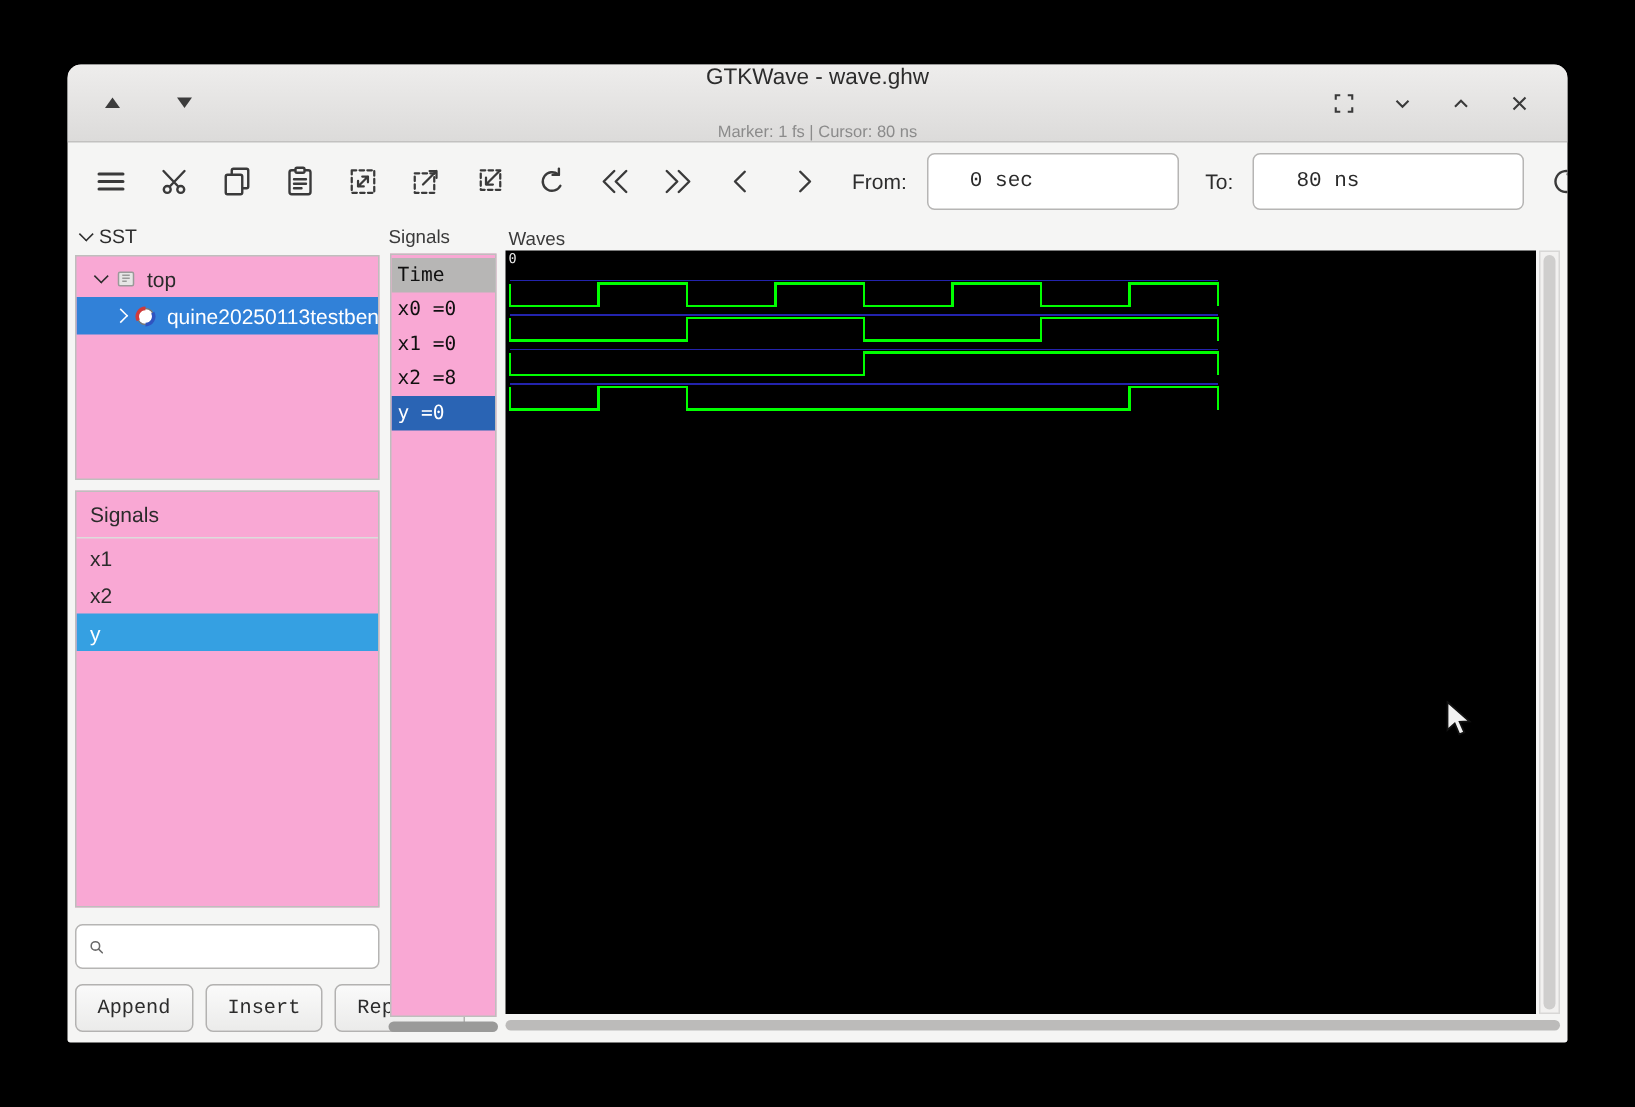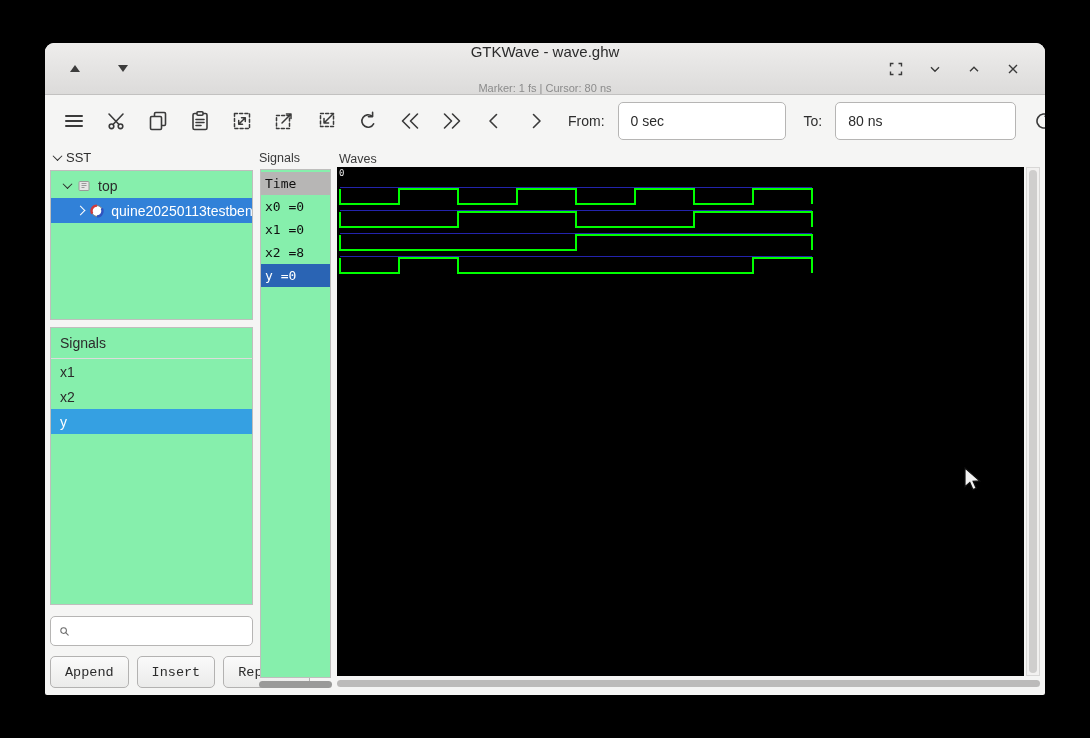--- a/index.html
+++ b/index.html
@@ -25,26 +25,26 @@
   .tb-sub { font-size:11px; color:#8b8b8b; margin-top:2px; }
   .tb-right { margin-left:auto; display:flex; gap:15px; padding-right:20px; align-items:center; z-index:2; }
 
   
   .toolbar { position:absolute; left:0; top:53px; width:100%; height:50px;
              display:flex; align-items:center; gap:13px; padding:0 14px; }
   .tool-btn { background:none; border:none; width:29px; height:29px; flex:0 0 auto;
               display:flex; align-items:center; justify-content:center; }
   .tool-label { font-size:14px; color:#2d2d2d; margin-left:5px; flex:0 0 auto; }
   .range-input { height:38px; border:1px solid #b6b5b4; border-radius:5px; background:#fff;
-                 font-size:14px; color:#2b2b2b; padding:0 12px; font-family:Liberation Sans, sans-serif; }
+                 font-size:14px; color:#2b2b2b; padding:0 28px; font-family:Liberation Mono, monospace; }
   .from-w { width:168px; } .to-w { width:181px; }
   .reload-wrap { margin-left:auto; }
 
   
-  .panel { position:absolute; background:#86efac; border:1px solid #bfbebd; overflow:hidden; }
+  .panel { position:absolute; background:#f9a8d4; border:1px solid #bfbebd; overflow:hidden; }
   .frame-label { position:absolute; font-size:12.5px; color:#3a3a3a; }
   .chev { display:inline-block; width:7px; height:7px; border-right:1.6px solid currentColor;
           border-bottom:1.6px solid currentColor; flex:0 0 auto; }
   .chev.down { transform:rotate(45deg) translate(-1px,-1px); }
   .chev.right { transform:rotate(-45deg); }
 
   .sst-header { position:absolute; left:9px; top:107px; display:flex; align-items:center;
                 gap:5px; font-size:13px; color:#2d2d2d; }
 
   .tree-panel { left:5px; top:127px; width:203px; height:150px; padding-top:2px; }

